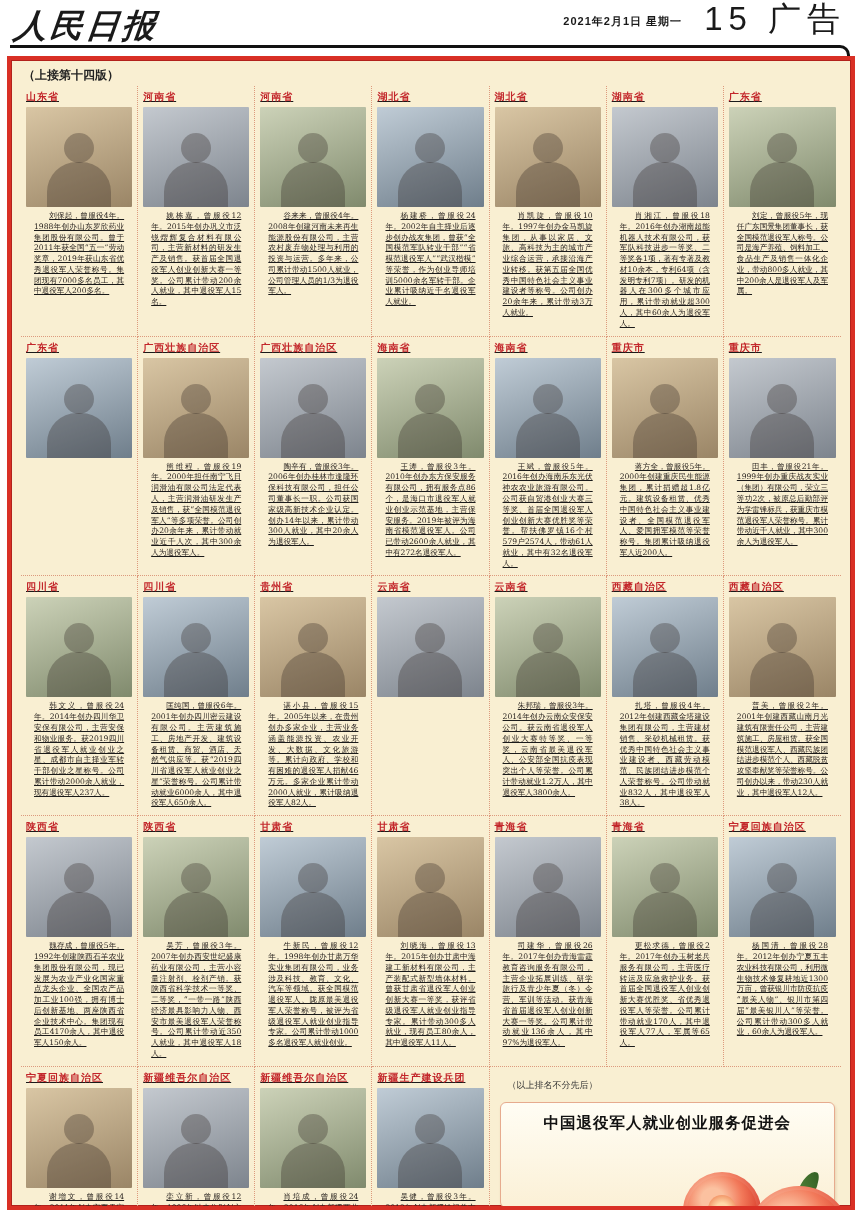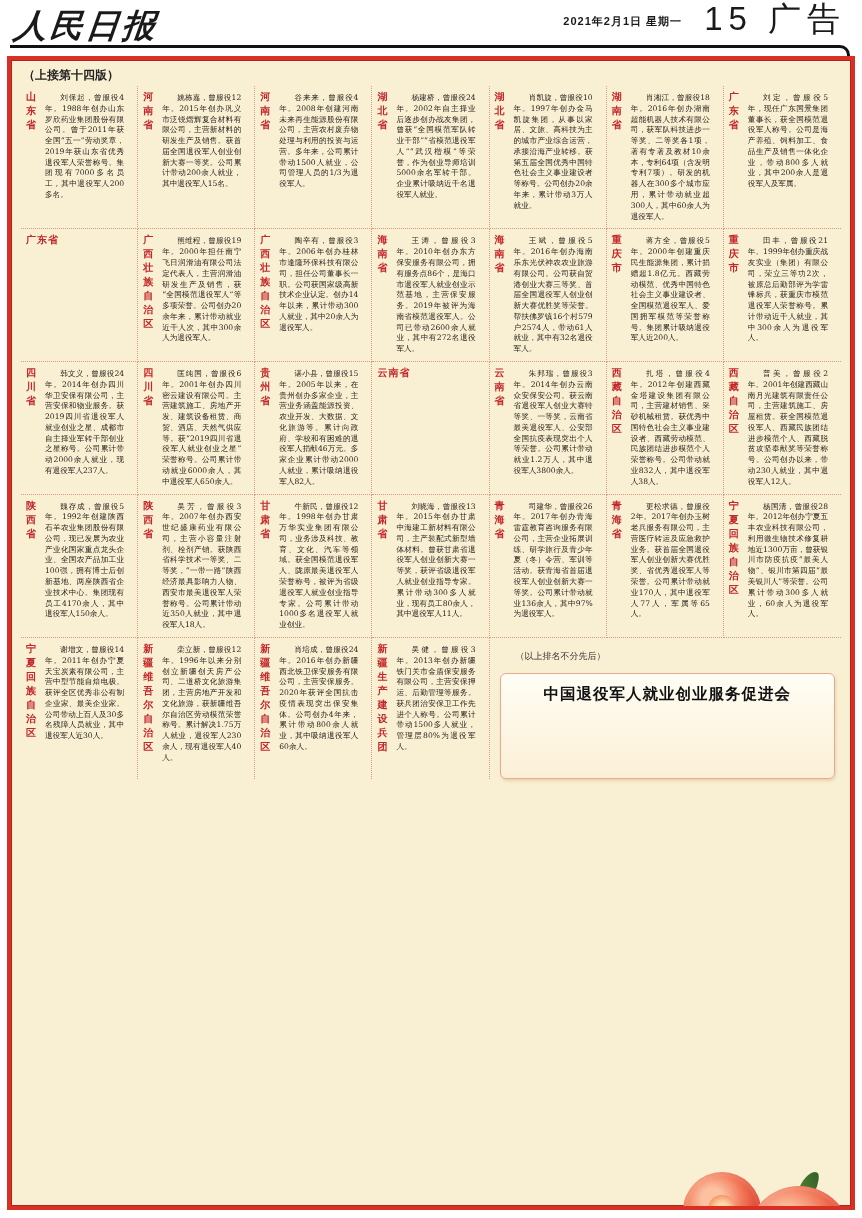--- a/index.html
+++ b/index.html
@@ -19,21 +19,21 @@
 
   
   .frame{position:absolute;left:7px;right:7px;top:56px;bottom:8px;
          background:#f9efd2;border:4px solid #d93025;box-shadow:inset 0 0 0 1px #b2221c;
          padding:6px 10px 8px;box-sizing:border-box;overflow:hidden;}
   .cont-note{font-size:12px;font-weight:bold;color:#222;margin:1px 0 2px 2px;}
 
   
   .grid{display:grid;grid-template-columns:repeat(7,1fr);}
   .cell{padding:3px 5px 6px;border-right:1px dotted #dd9a7d;border-bottom:1px dotted #dd9a7d;
-        display:flex;flex-direction:row;}
+        display:flex;flex-direction:column;text-decoration:underline;}
   .cell:nth-child(7n){border-right:none;}
   .prov{color:#c3272b;font-weight:bold;font-size:10px;margin:1px 0 3px;letter-spacing:1px;}
   .photo{height:100px;border-radius:1px;position:relative;overflow:hidden;flex:none;}
   .photo::before{content:"";position:absolute;left:50%;top:26%;width:30px;height:30px;margin-left:-15px;
                  border-radius:50%;background:rgba(40,30,25,.30);}
   .photo::after{content:"";position:absolute;left:50%;top:55%;width:64px;height:55px;margin-left:-32px;
                 border-radius:30px 30px 0 0;background:rgba(40,30,25,.30);}
   .tone0{background:linear-gradient(160deg,#d9c6a4,#9a8566);}
   .tone1{background:linear-gradient(160deg,#c4c9cf,#7d848d);}
   .tone2{background:linear-gradient(160deg,#ccd2b8,#808a6d);}
@@ -42,21 +42,21 @@
        font-size:7.6px;line-height:1.42;text-align:justify;text-indent:2em;color:#2a2420;}
 
   
   .cell:nth-child(n+29){border-bottom:none;}
 
   
   .announce-wrap{grid-column:5/8;position:relative;padding:10px 6px 0 10px;}
   .announce{position:relative;border:1px solid #e6ab8e;border-radius:6px;height:106px;
             background:linear-gradient(180deg,#fffdf4,#fbf0d6);box-shadow:1px 2px 3px rgba(150,90,40,.18);
             padding:10px 14px;box-sizing:border-box;}
-  .rank-note{font-size:9px;color:#333;margin:2px 0 10px 16px;font-family:"DejaVu Serif",serif;}
+  .rank-note{font-size:9px;color:#333;margin:2px 0 10px 8px;font-family:"DejaVu Serif",serif;}
   .promoter{font-size:15.5px;font-weight:bold;text-align:center;letter-spacing:1px;color:#111;}
 
   
   .peony{position:absolute;right:-6px;bottom:-88px;width:230px;height:180px;pointer-events:none;}
   .bloom,.leaf,.bud{position:absolute;border-radius:50%;}
   .bloom{background:radial-gradient(circle at 38% 35%,#fbc1a0 0 16%,#f2795a 42%,#d83a28 72%,#a91f18 100%);
          box-shadow:inset 0 0 0 4px rgba(255,255,255,.08);}
   .b1{width:104px;height:104px;right:6px;bottom:4px;}
   .b2{width:78px;height:78px;right:96px;bottom:44px;}
   .bloom::after{content:"";position:absolute;left:32%;top:30%;width:36%;height:36%;border-radius:50%;
@@ -138,21 +138,21 @@
         <p class="bio">王涛，曾服役3年。2010年创办东方保安服务有限公司，拥有服务点86个，是海口市退役军人就业创业示范基地，主营保安服务。2019年被评为海南省模范退役军人。公司已带动2600余人就业，其中有272名退役军人。</p>
       </div>
       <div class="cell">
         <div class="prov">海南省</div>
         <div class="photo tone3"></div>
         <p class="bio">王斌，曾服役5年。2016年创办海南乐东光伏神农农业旅游有限公司。公司获自贸港创业大赛三等奖、首届全国退役军人创业创新大赛优胜奖等荣誉。帮扶佛罗镇16个村579户2574人，带动61人就业，其中有32名退役军人。</p>
       </div>
       <div class="cell">
         <div class="prov">重庆市</div>
         <div class="photo tone0"></div>
-        <p class="bio">蒋方全，曾服役5年。2000年创建重庆民生能源集团，累计捐赠超1.8亿元。西藏劳动模范、优秀中国特色社会主义事业建设者、全国模范退役军人、爱国拥军模范等荣誉称号。集团累计吸纳退役军人近200人。</p>
+        <p class="bio">蒋方全，曾服役5年。2000年创建重庆民生能源集团，累计捐赠超1.8亿元。建筑设备租赁、优秀中国特色社会主义事业建设者、全国模范退役军人、爱国拥军模范等荣誉称号。集团累计吸纳退役军人近200人。</p>
       </div>
       <div class="cell">
         <div class="prov">重庆市</div>
         <div class="photo tone1"></div>
         <p class="bio">田丰，曾服役21年。1999年创办重庆战友实业（集团）有限公司，荣立三等功2次，被原总后勤部评为学雷锋标兵，获重庆市模范退役军人荣誉称号。累计带动近千人就业，其中300余人为退役军人。</p>
       </div>
       <div class="cell">
         <div class="prov">四川省</div>
         <div class="photo tone2"></div>
         <p class="bio">韩文义，曾服役24年。2014年创办四川华卫安保有限公司，主营安保和物业服务。获2019四川省退役军人就业创业之星、成都市自主择业军转干部创业之星称号。公司累计带动2000余人就业，现有退役军人237人。</p>

